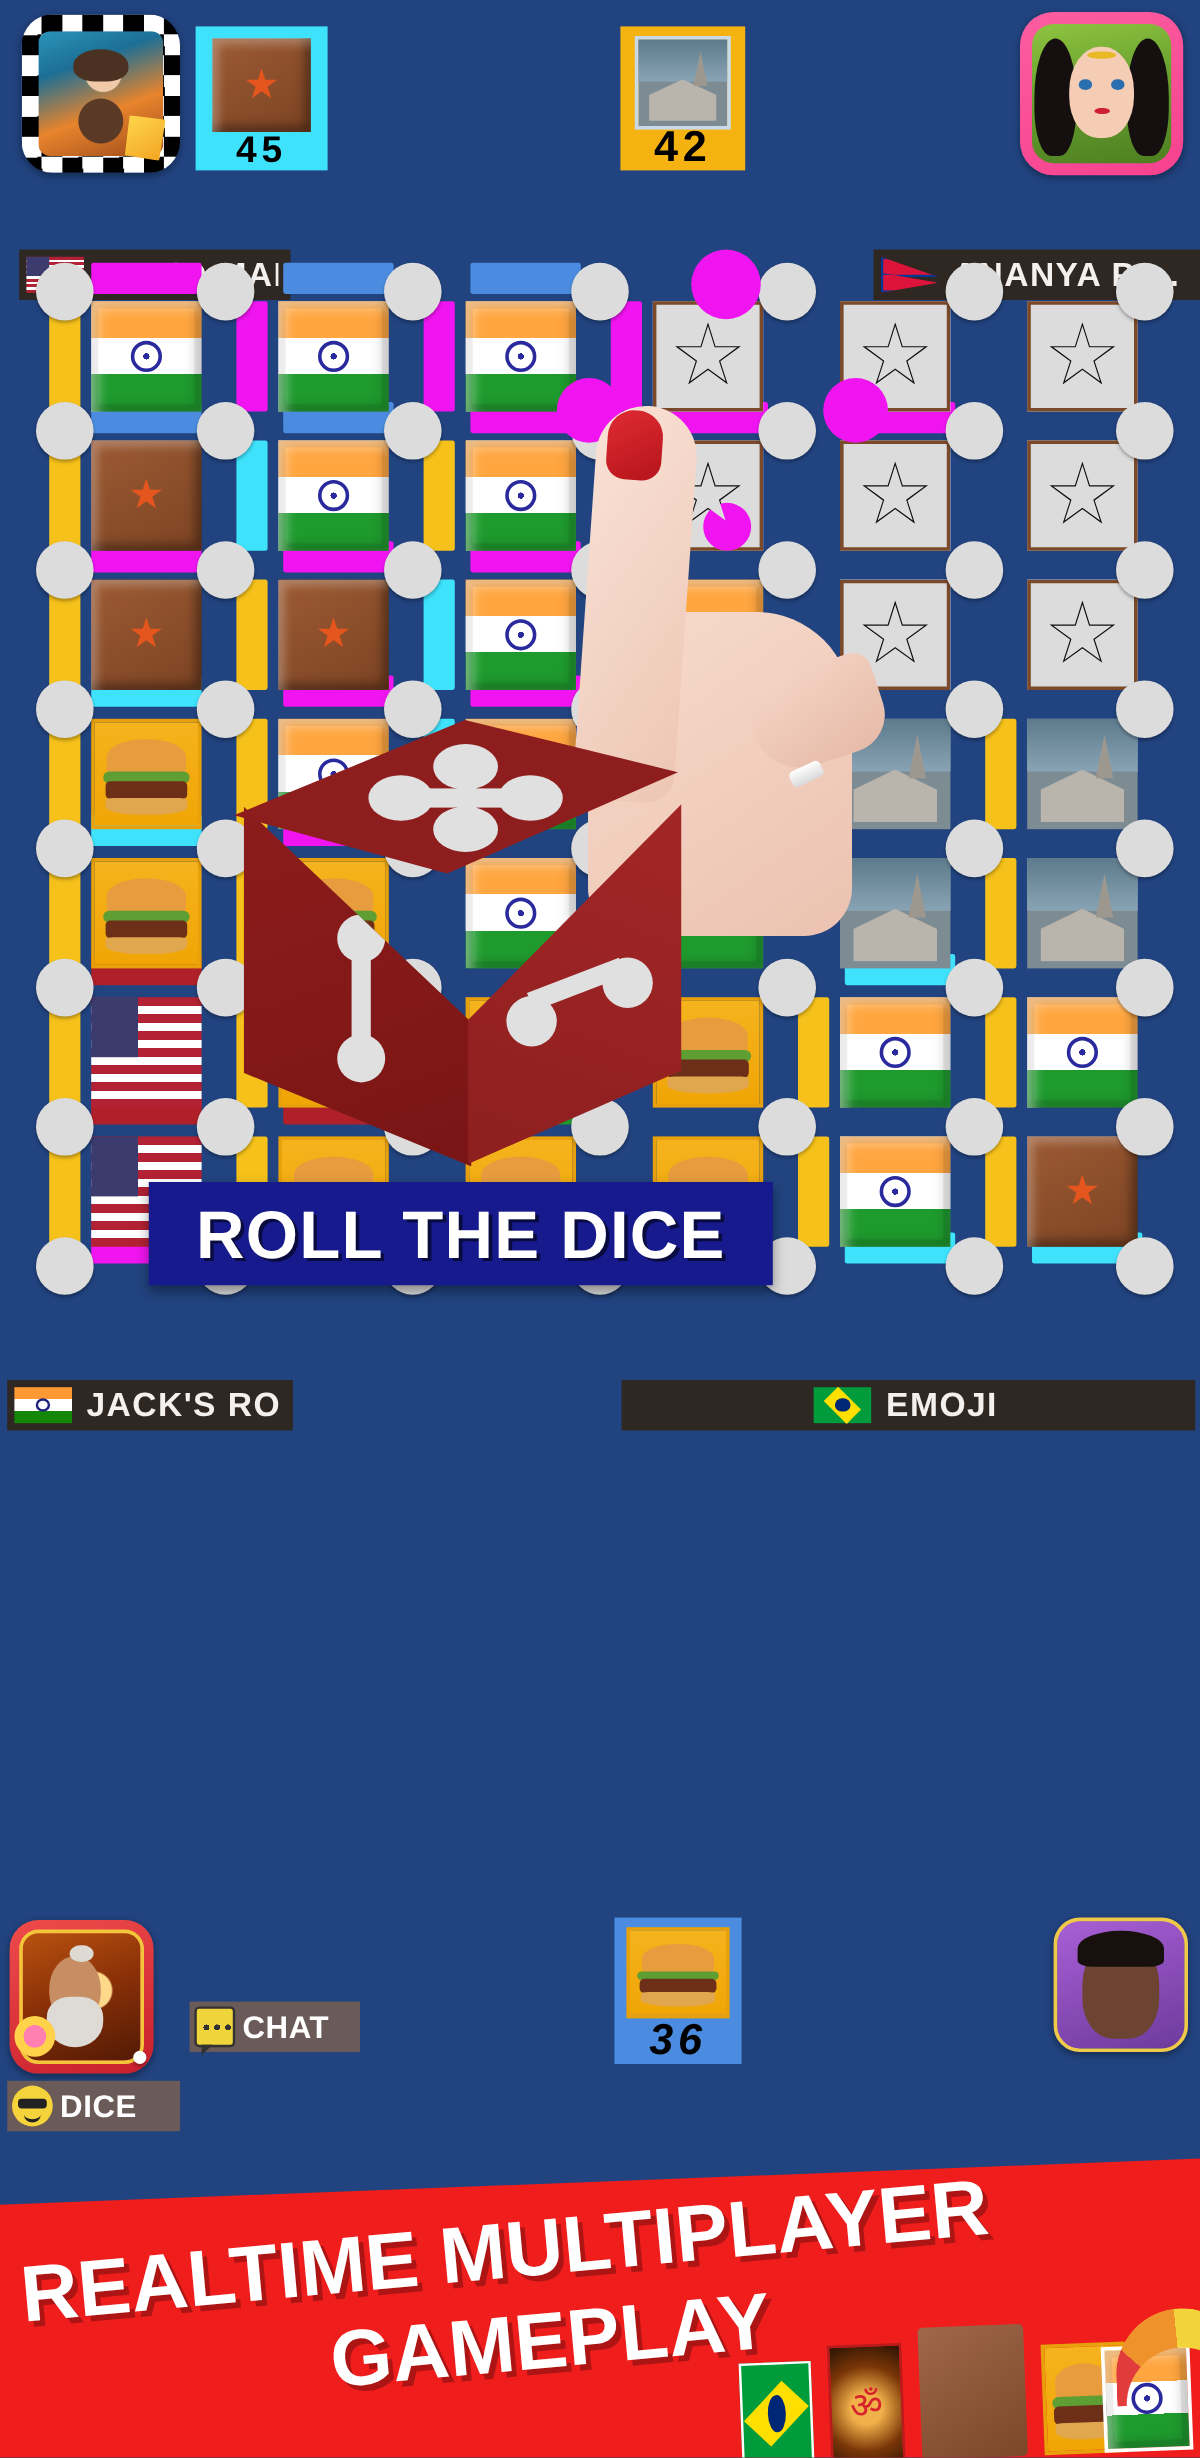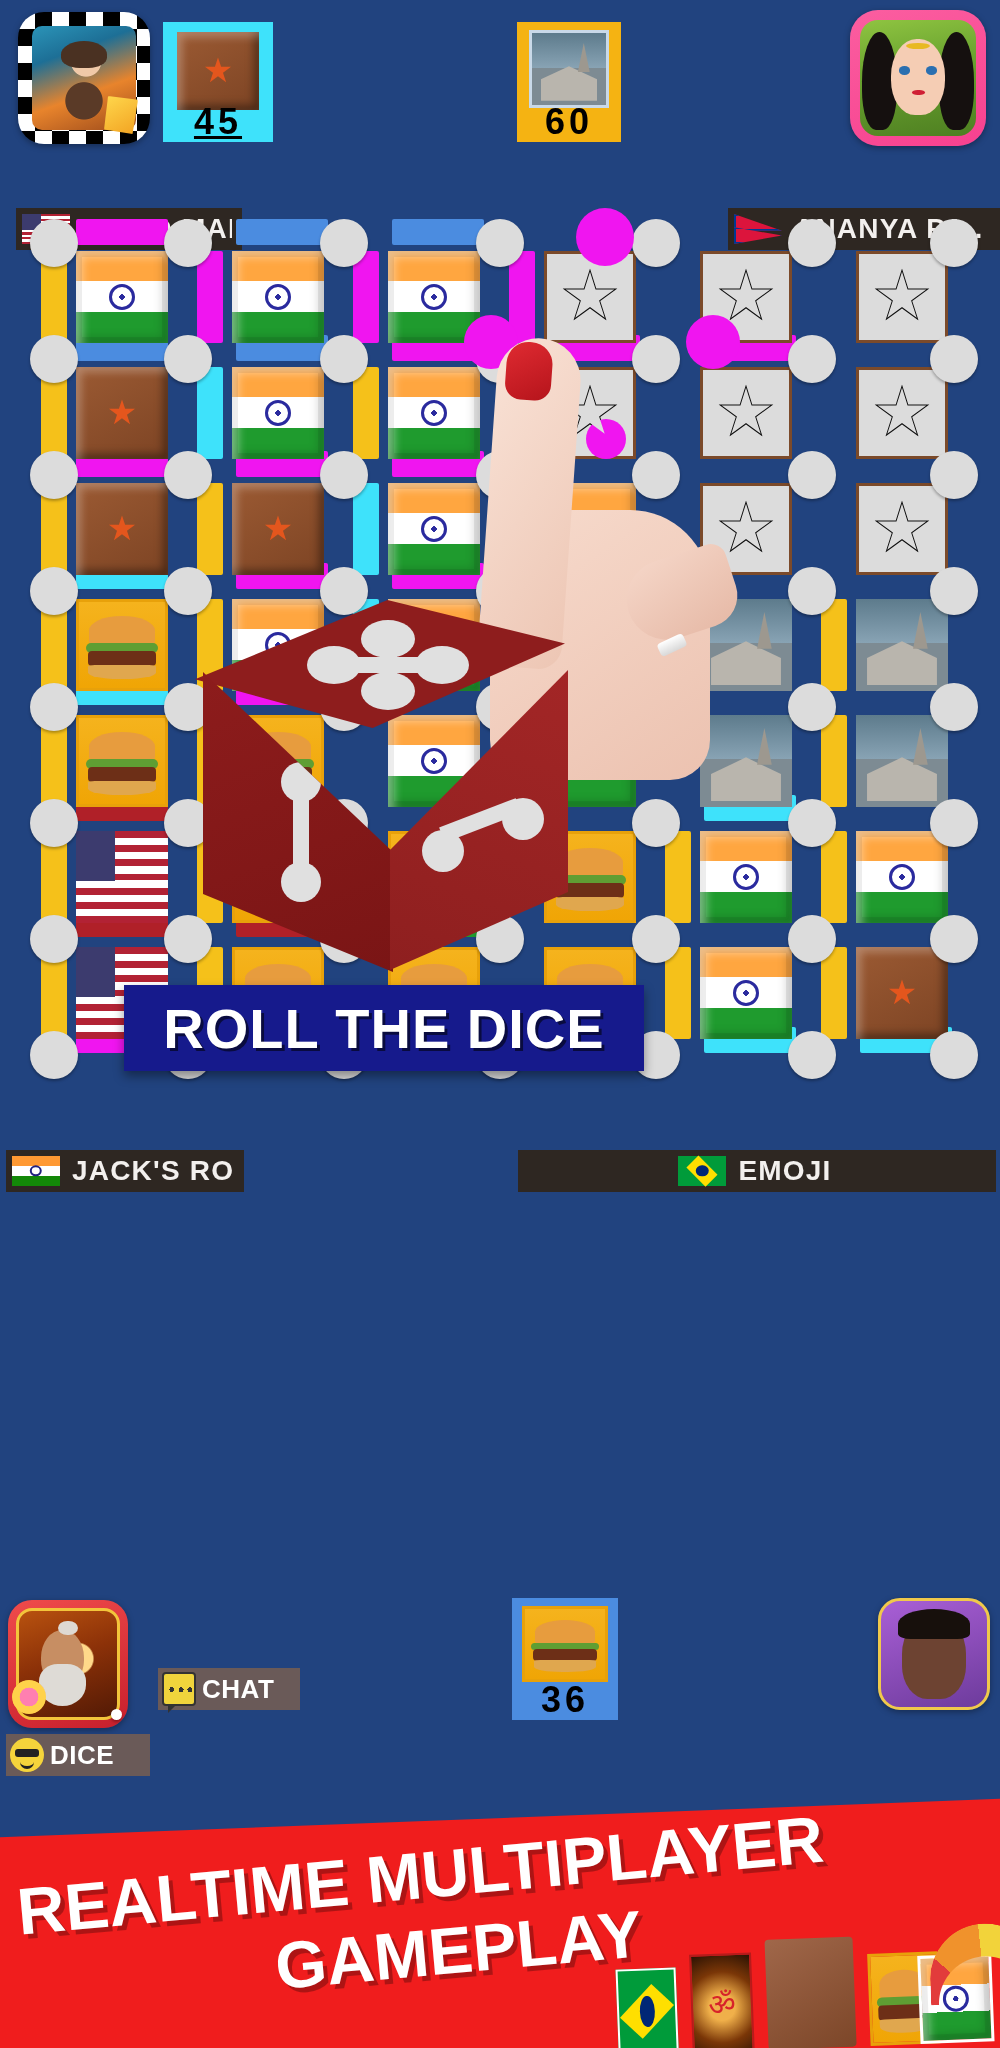--- a/index.html
+++ b/index.html
@@ -232,30 +232,30 @@
 
   <div class="avatar av-david">
     <div class="face">
         <div class="hair"></div>
       </div>
     <div class="badge"></div>
   </div>
 
   <div class="score-tile" style="left:163px;top:22px;width:110px;height:120px;background:#3ee2fb;">
     <div class="pic art-choco" style="left:14px;top:10px;width:82px;height:78px;"></div>
-    <div class="num" style="font-size:36px;text-decoration:underline;">45</div>
+    <div class="num" style="font-size:31px;">45</div>
   </div>
 
   <div class="score-tile" style="left:517px;top:22px;width:104px;height:120px;background:#f5b312;">
     <div class="pic art-temple" style="left:12px;top:8px;width:80px;height:78px;border:3px solid #c9d9e8;">
       <div class="mt"></div>
         <div class="bldg"></div>
         <div class="spire"></div>
     </div>
-    <div class="num" style="font-size:36px;">60</div>
+    <div class="num" style="font-size:36px;">42</div>
   </div>
 
   <div class="avatar av-ananya">
     <div class="photo">
       <div class="hairL"></div>
         <div class="hairR"></div>
       <div class="faceo"></div>
       <div class="tikka"></div>
       <div class="eyeL"></div>
         <div class="eyeR"></div>
@@ -683,21 +683,21 @@
   </div>
 
 
   <div class="score-tile" style="left:512px;top:1598px;width:106px;height:122px;background:#4b8ce0;">
     <div class="pic art-burger" style="left:10px;top:8px;width:86px;height:76px;">
       <div class="bun"></div>
         <div class="lettuce"></div>
         <div class="patty"></div>
         <div class="base"></div>
     </div>
-    <div class="num" style="font-size:36px;">36</div>
+    <div class="num" style="font-size:36px;font-style:italic;">36</div>
   </div>
 
   <div class="avatar av-emesh">
     <div class="head"></div>
     <div class="hair"></div>
   </div>
 
   <div class="chipbtn" style="left:6px;top:1734px;width:144px;">
     <div class="gl emoji-face"></div>
     <div class="lbl">DICE</div>

